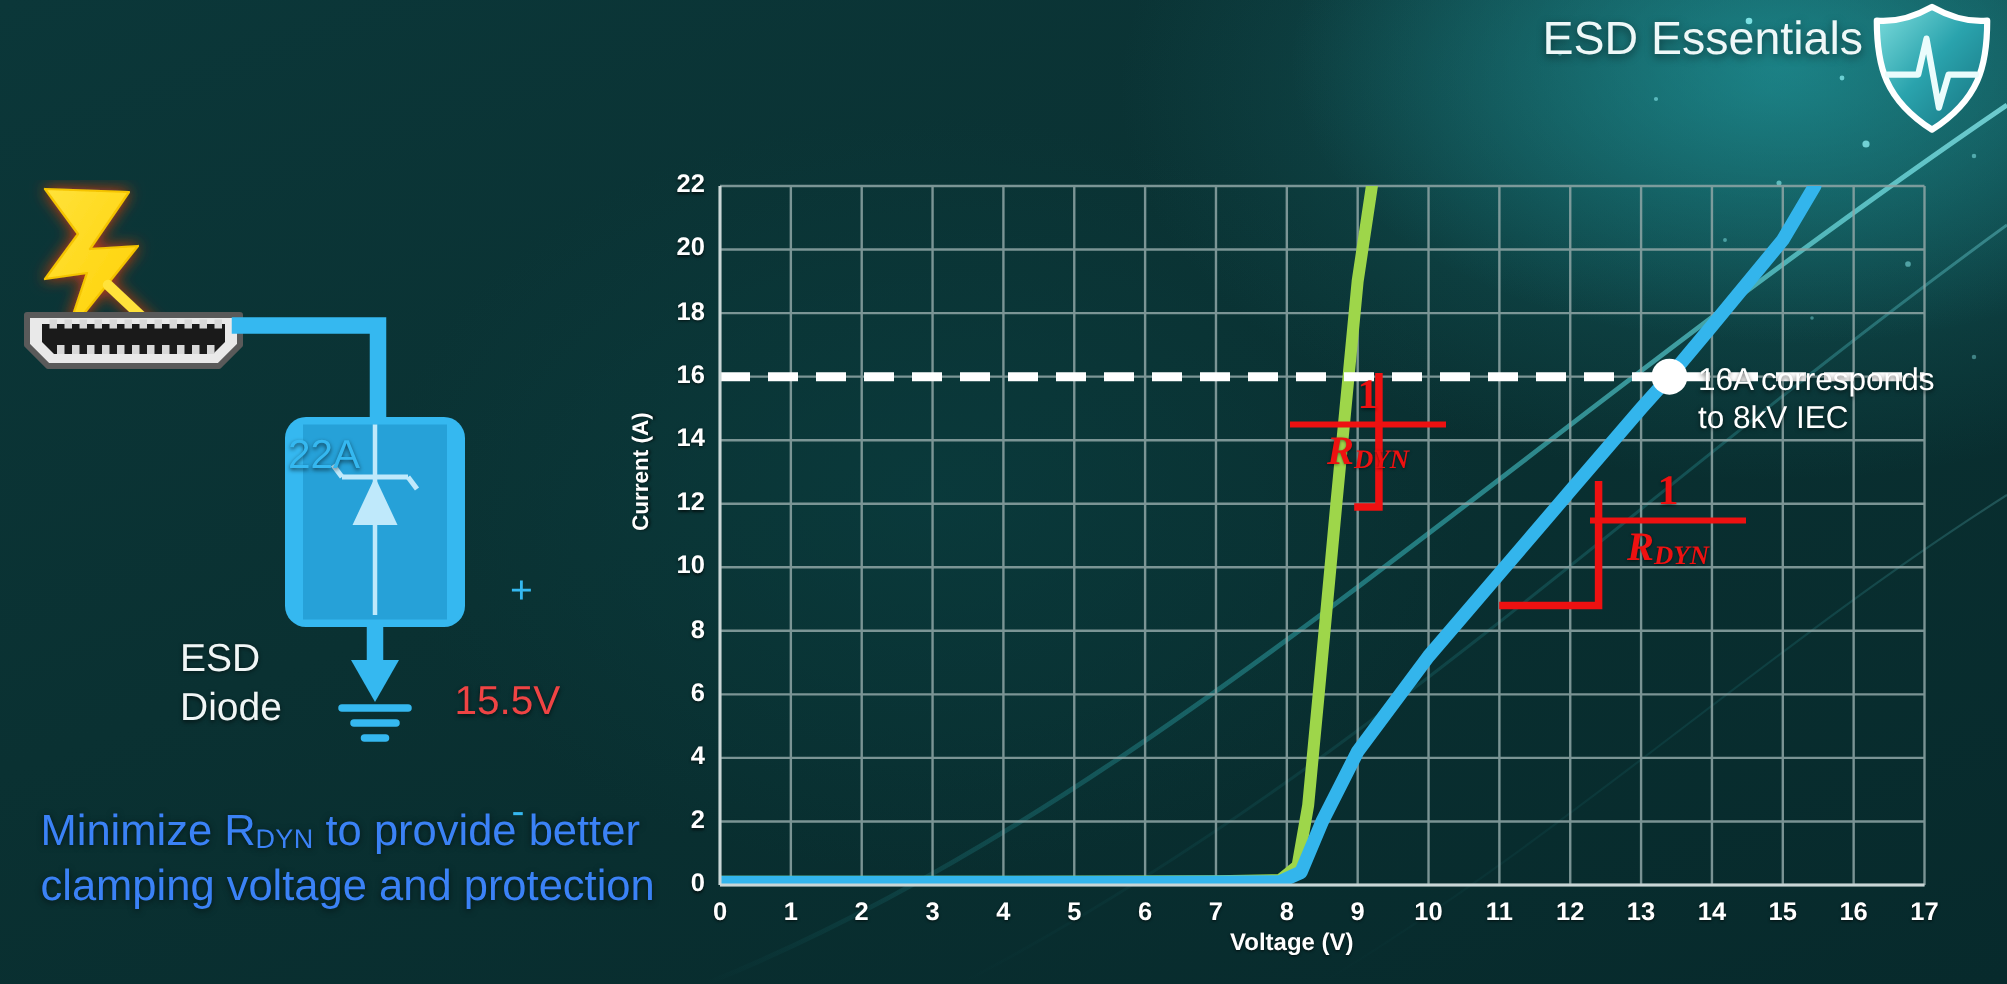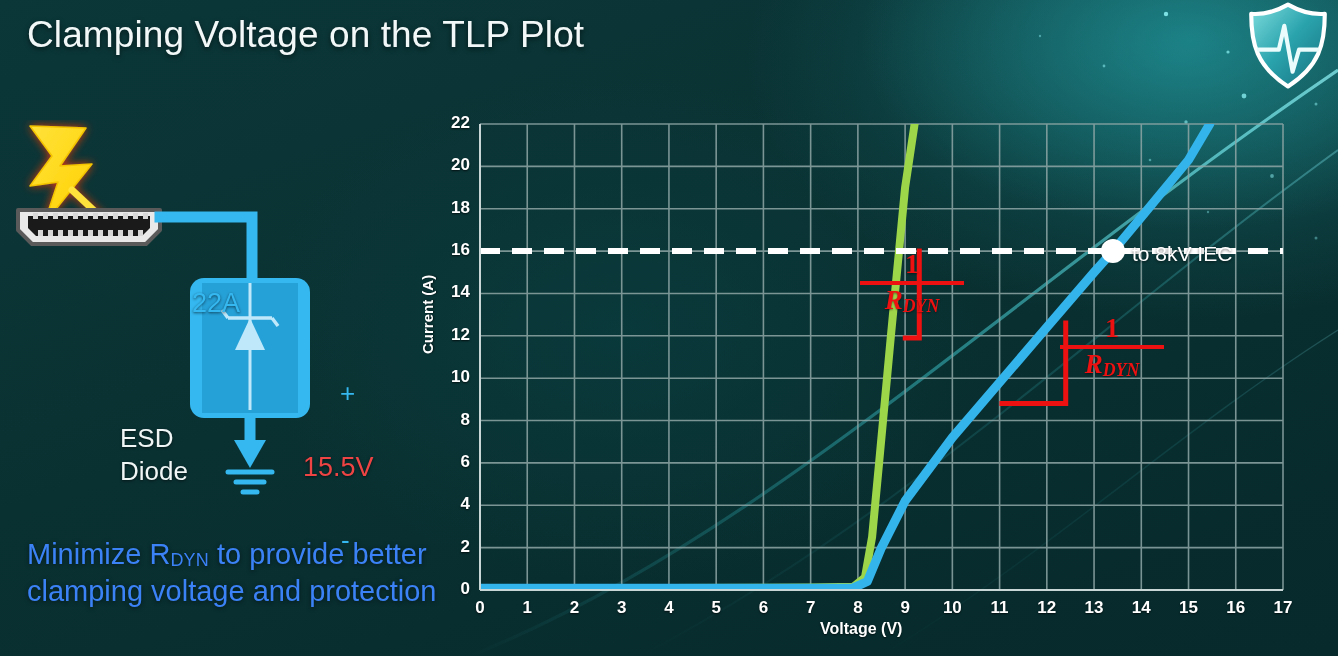--- a/index.html
+++ b/index.html
@@ -130,21 +130,21 @@
       <circle cx="1186" cy="122" r="1.7" opacity=".6"></circle>
       <circle cx="1316" cy="104" r="1.5" opacity=".5"></circle>
       <circle cx="1150" cy="160" r="1.3" opacity=".45"></circle>
       <circle cx="1272" cy="176" r="1.9" opacity=".5"></circle>
       <circle cx="1040" cy="36" r="1.2" opacity=".45"></circle>
       <circle cx="1208" cy="212" r="1.2" opacity=".4"></circle>
       <circle cx="1316" cy="238" r="1.5" opacity=".4"></circle>
     </g>
   </svg>
 
-  <div class="slide-title">Clamping Voltage on the TLP Plot</div>
+  <div class="brand">ESD Essentials</div>
 
   <svg class="brand-shield" viewBox="0 0 100 100">
     <defs>
       <linearGradient id="shieldG" x1="0" y1="0" x2="1" y2="1">
         <stop offset="0%" stop-color="#7fdede"></stop>
         <stop offset="48%" stop-color="#2aa3ad"></stop>
         <stop offset="100%" stop-color="#15707c"></stop>
       </linearGradient>
     </defs>
     <path d="M50 5 C66 14 78 16 90 15 C90 48 84 72 50 94 C16 72 10 48 10 15 C22 16 34 14 50 5 Z" fill="url(#shieldG)" stroke="#ffffff" stroke-width="4.5" stroke-linejoin="round"></path>
@@ -346,20 +346,21 @@
         <div class="xtick" style="left: 611.824px; top: 506px; width: 30px;">12</div>
         <div class="xtick" style="left: 659.059px; top: 506px; width: 30px; text-align: center;">13</div>
         <div class="xtick" style="left: 706.294px; top: 506px; width: 30px;">14</div>
         <div class="xtick" style="left: 753.529px; top: 506px; width: 30px;">15</div>
         <div class="xtick" style="left: 800.765px; top: 506px; width: 30px;">16</div>
         <div class="xtick" style="left: 848px; top: 506px; width: 30px;">17</div>
       </div>
 
     
     <div class="anno-16a">
+      <div>16A corresponds</div>
       <div>to 8kV IEC</div>
     </div>
 
     
     <div class="frac" id="frac1">
       <span class="num">1</span>
       <span class="bar"></span>
       <span class="den"><span>R</span><sub>DYN</sub></span>
     </div>
 

